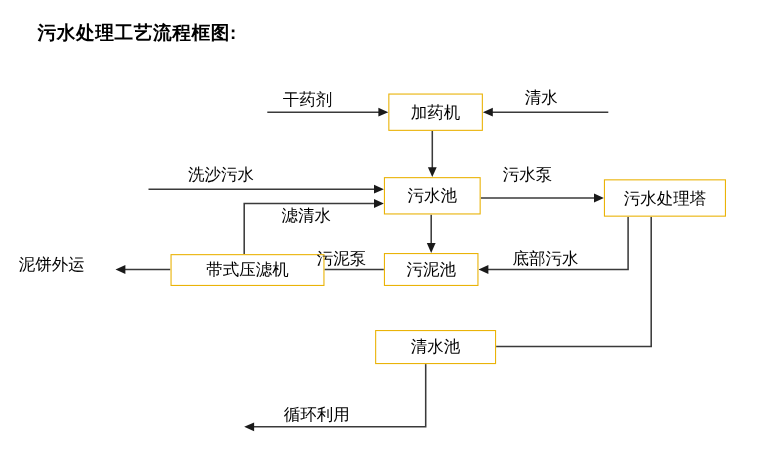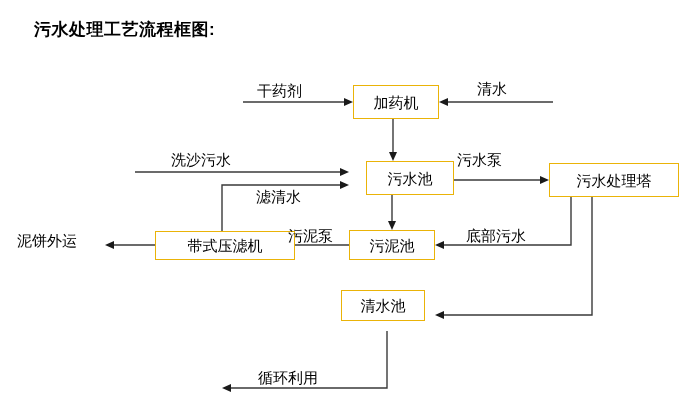--- a/index.html
+++ b/index.html
@@ -120,37 +120,37 @@
     <polygon points="222,388 231,384 231,392"></polygon>
   </g>
 </svg>
 
 <div class="title">污水处理工艺流程框图:</div>
 
 <div class="node" style="left:353px;top:85px;width:86px;height:34px;">
   <span>加药机</span>
 </div>
 
-<div class="node" style="left:366px;top:161px;width:88px;height:34px;">
+<div class="node" style="left:349px;top:161px;width:88px;height:34px;">
   <span>污水池</span>
 </div>
 
-<div class="node" style="left:549px;top:163px;width:130px;height:34px;">
+<div class="node" style="left:549px;top:163px;width:111px;height:34px;">
   <span>污水处理塔</span>
 </div>
 
 <div class="node" style="left:155px;top:231px;width:140px;height:29px;">
   <span>带式压滤机</span>
 </div>
 
 <div class="node" style="left:349px;top:230px;width:86px;height:30px;">
   <span>污泥池</span>
 </div>
 
-<div class="node" style="left:341px;top:290px;width:84px;height:31px;">
+<div class="node" style="left:341px;top:300px;width:110px;height:31px;">
   <span>清水池</span>
 </div>
 
 <div class="free-label" style="left:257px;top:83px;">干药剂</div>
 
 <div class="free-label" style="left:477px;top:83px;font-family:Liberation Mono, monospace;">清水</div>
 
 <div class="edge-label" style="left:171px;top:152px;">洗沙污水</div>
 
 <div class="edge-label" style="left:232px;top:189px;margin-left:24px;">滤清水</div>

